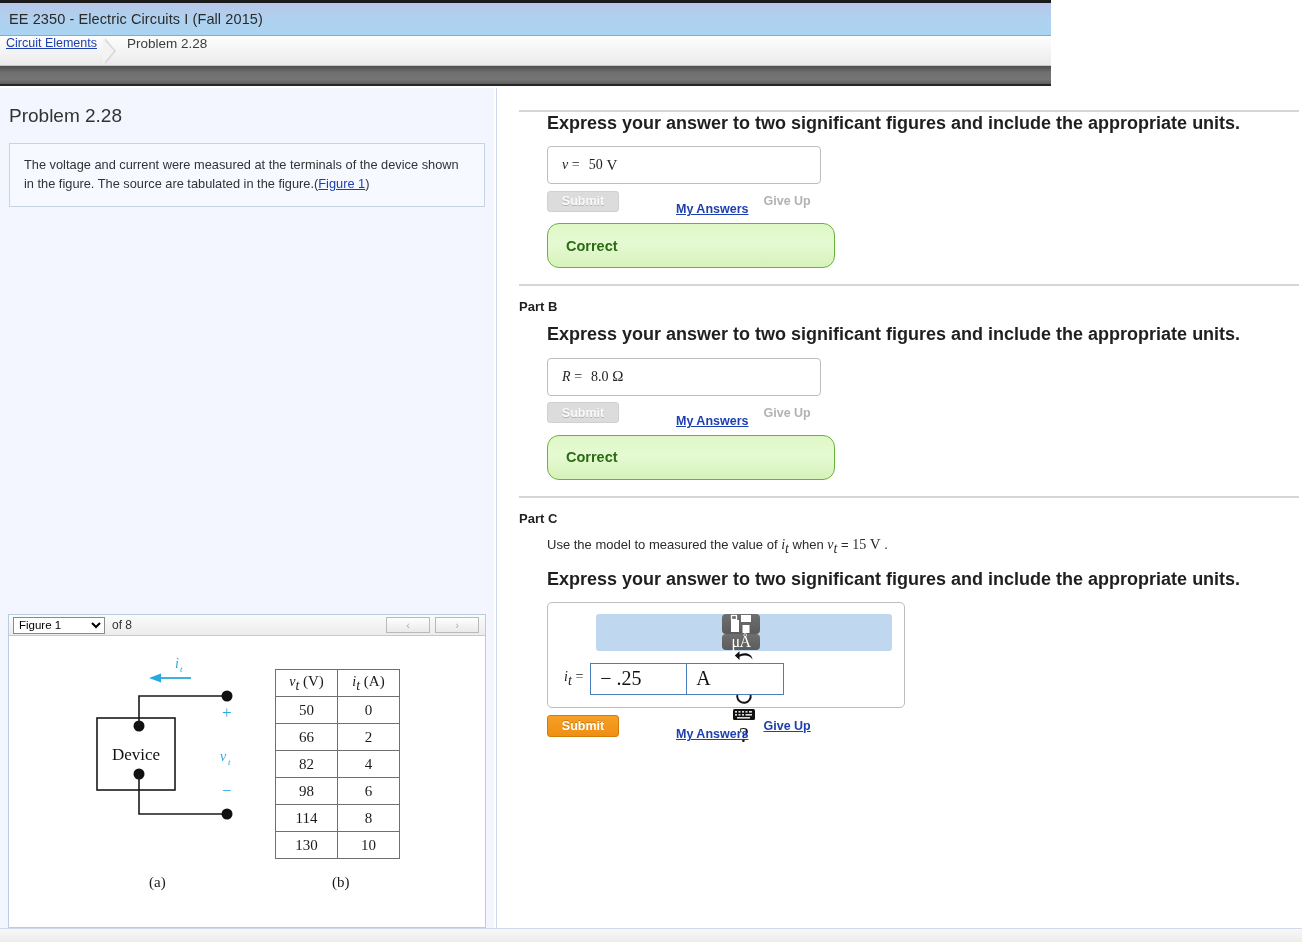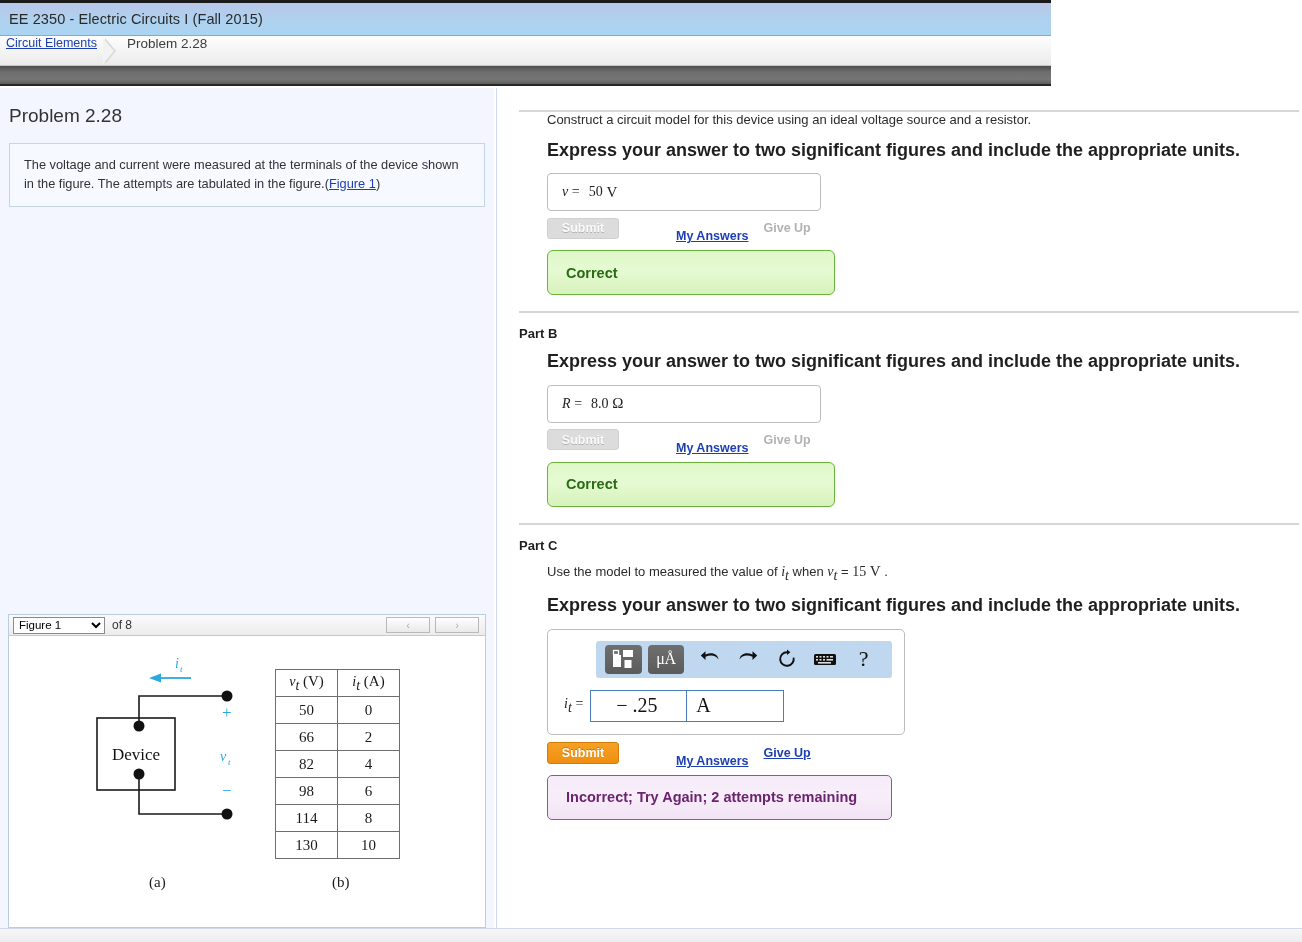--- a/index.html
+++ b/index.html
@@ -279,21 +279,21 @@
     margin-left: 15px;
     color: #1d3faf;
     text-decoration: underline;
     font-size: 12.5px; font-weight: bold;
     cursor: pointer;
   }
 
   .feedback-correct {
     width: 288px; height: 45px;
     border: 1px solid #6ab23b;
-    border-radius: 6px;
+    border-radius: 12px;
     background: linear-gradient(to bottom, #dff7c8, #e5fad2 45%, #d7f2bb);
     display: flex; align-items: center;
     padding-left: 18px;
     font-size: 14.5px; font-weight: bold;
     color: #2a6b13;
     margin-bottom: 16px;
   }
   .feedback-incorrect {
     width: 345px; height: 45px;
     border: 1px solid #9b4fa0;
@@ -315,20 +315,21 @@
     margin-bottom: 7px;
   }
   .rich-toolbar {
     margin: 0 12px 0 48px;
     height: 37px;
     background: #bfd8ef;
     border-radius: 3px;
     display: flex; align-items: center;
     padding: 0 9px;
     gap: 0px;
+    flex-direction: column;
   }
   .tb-gray {
     width: 38px; height: 29px;
     background: linear-gradient(to bottom, #6f6f6f, #5b5b5b);
     border-radius: 4px;
     display: flex; align-items: center; justify-content: center;
     cursor: pointer;
     margin-right: 6px;
   }
   .tb-plain {
@@ -348,21 +349,21 @@
   .rich-input-row {
     display: flex; align-items: center;
     margin: 12px 0 0 16px;
   }
   .rich-eq { margin-right: 7px; }
   .inp-value {
     width: 97px; height: 32px;
     border: 1px solid #4a7ebb;
     background: #fff;
     display: flex; align-items: center;
-    padding-left: 25px;
+    padding-left: 9px;
     font-family: "Liberation Serif", serif;
     font-size: 20px;
     color: #111;
   }
   .inp-unit {
     width: 97px; height: 32px;
     border: 1px solid #4a7ebb;
     border-left: none;
     background: #fff;
     display: flex; align-items: center;
@@ -428,21 +429,21 @@
   </div>
 
   <div class="graybar"></div>
 
   <div class="body-area">
 
     <div class="left-panel">
       <h1 class="problem-title">Problem 2.28</h1>
 
       <div class="problem-box">
-        <span>The voltage and current were measured at the terminals of the device shown in the figure. The attempts are tabulated in the figure.</span><span>(</span><span class="fig-link">Figure 1</span><span>)</span>
+        <span>The voltage and current were measured at the terminals of the device shown in the figure. The source are tabulated in the figure.</span><span>(</span><span class="fig-link">Figure 1</span><span>)</span>
       </div>
 
       <div class="figure-widget">
         <div class="figure-toolbar">
           <select class="figure-select">
             <option>Figure 1</option>
           </select>
           <span class="figure-of">of 8</span>
           <div class="fig-nav">
             <div class="fig-btn">‹</div>
@@ -528,21 +529,20 @@
       </div>
     </div>
 
     <div class="panel-divider"></div>
 
     <div class="right-panel">
 
       <div class="part-block">
         <div class="part-rule" style="margin-top:22px"></div>
         <div class="part-body">
-          <p class="q-text">Construct a circuit model for this device using an ideal voltage source and a resistor.</p>
           <p class="q-bold">Express your answer to two significant figures and include the appropriate units.</p>
 
           <div class="answer-box">
             <span class="eqlabel"><span class="mvar">v</span> <span class="mnum">=</span></span>
             <span class="mnum">50</span>&nbsp;<span class="munit">V</span>
           </div>
 
           <div class="action-row">
             <div class="btn-submit-disabled">Submit</div>
             <span class="link-myanswers">My Answers</span>
@@ -634,21 +634,20 @@
               <div class="inp-unit">A</div>
             </div>
           </div>
 
           <div class="action-row">
             <div class="btn-submit-active">Submit</div>
             <span class="link-myanswers">My Answers</span>
             <span class="link-giveup-on">Give Up</span>
           </div>
 
-          <div class="feedback-incorrect">Incorrect; Try Again; 2 attempts remaining</div>
         </div>
       </div>
 
     </div>
   </div>
 
   <div class="bottom-strip"></div>
 </div>
 
 </body></html>

